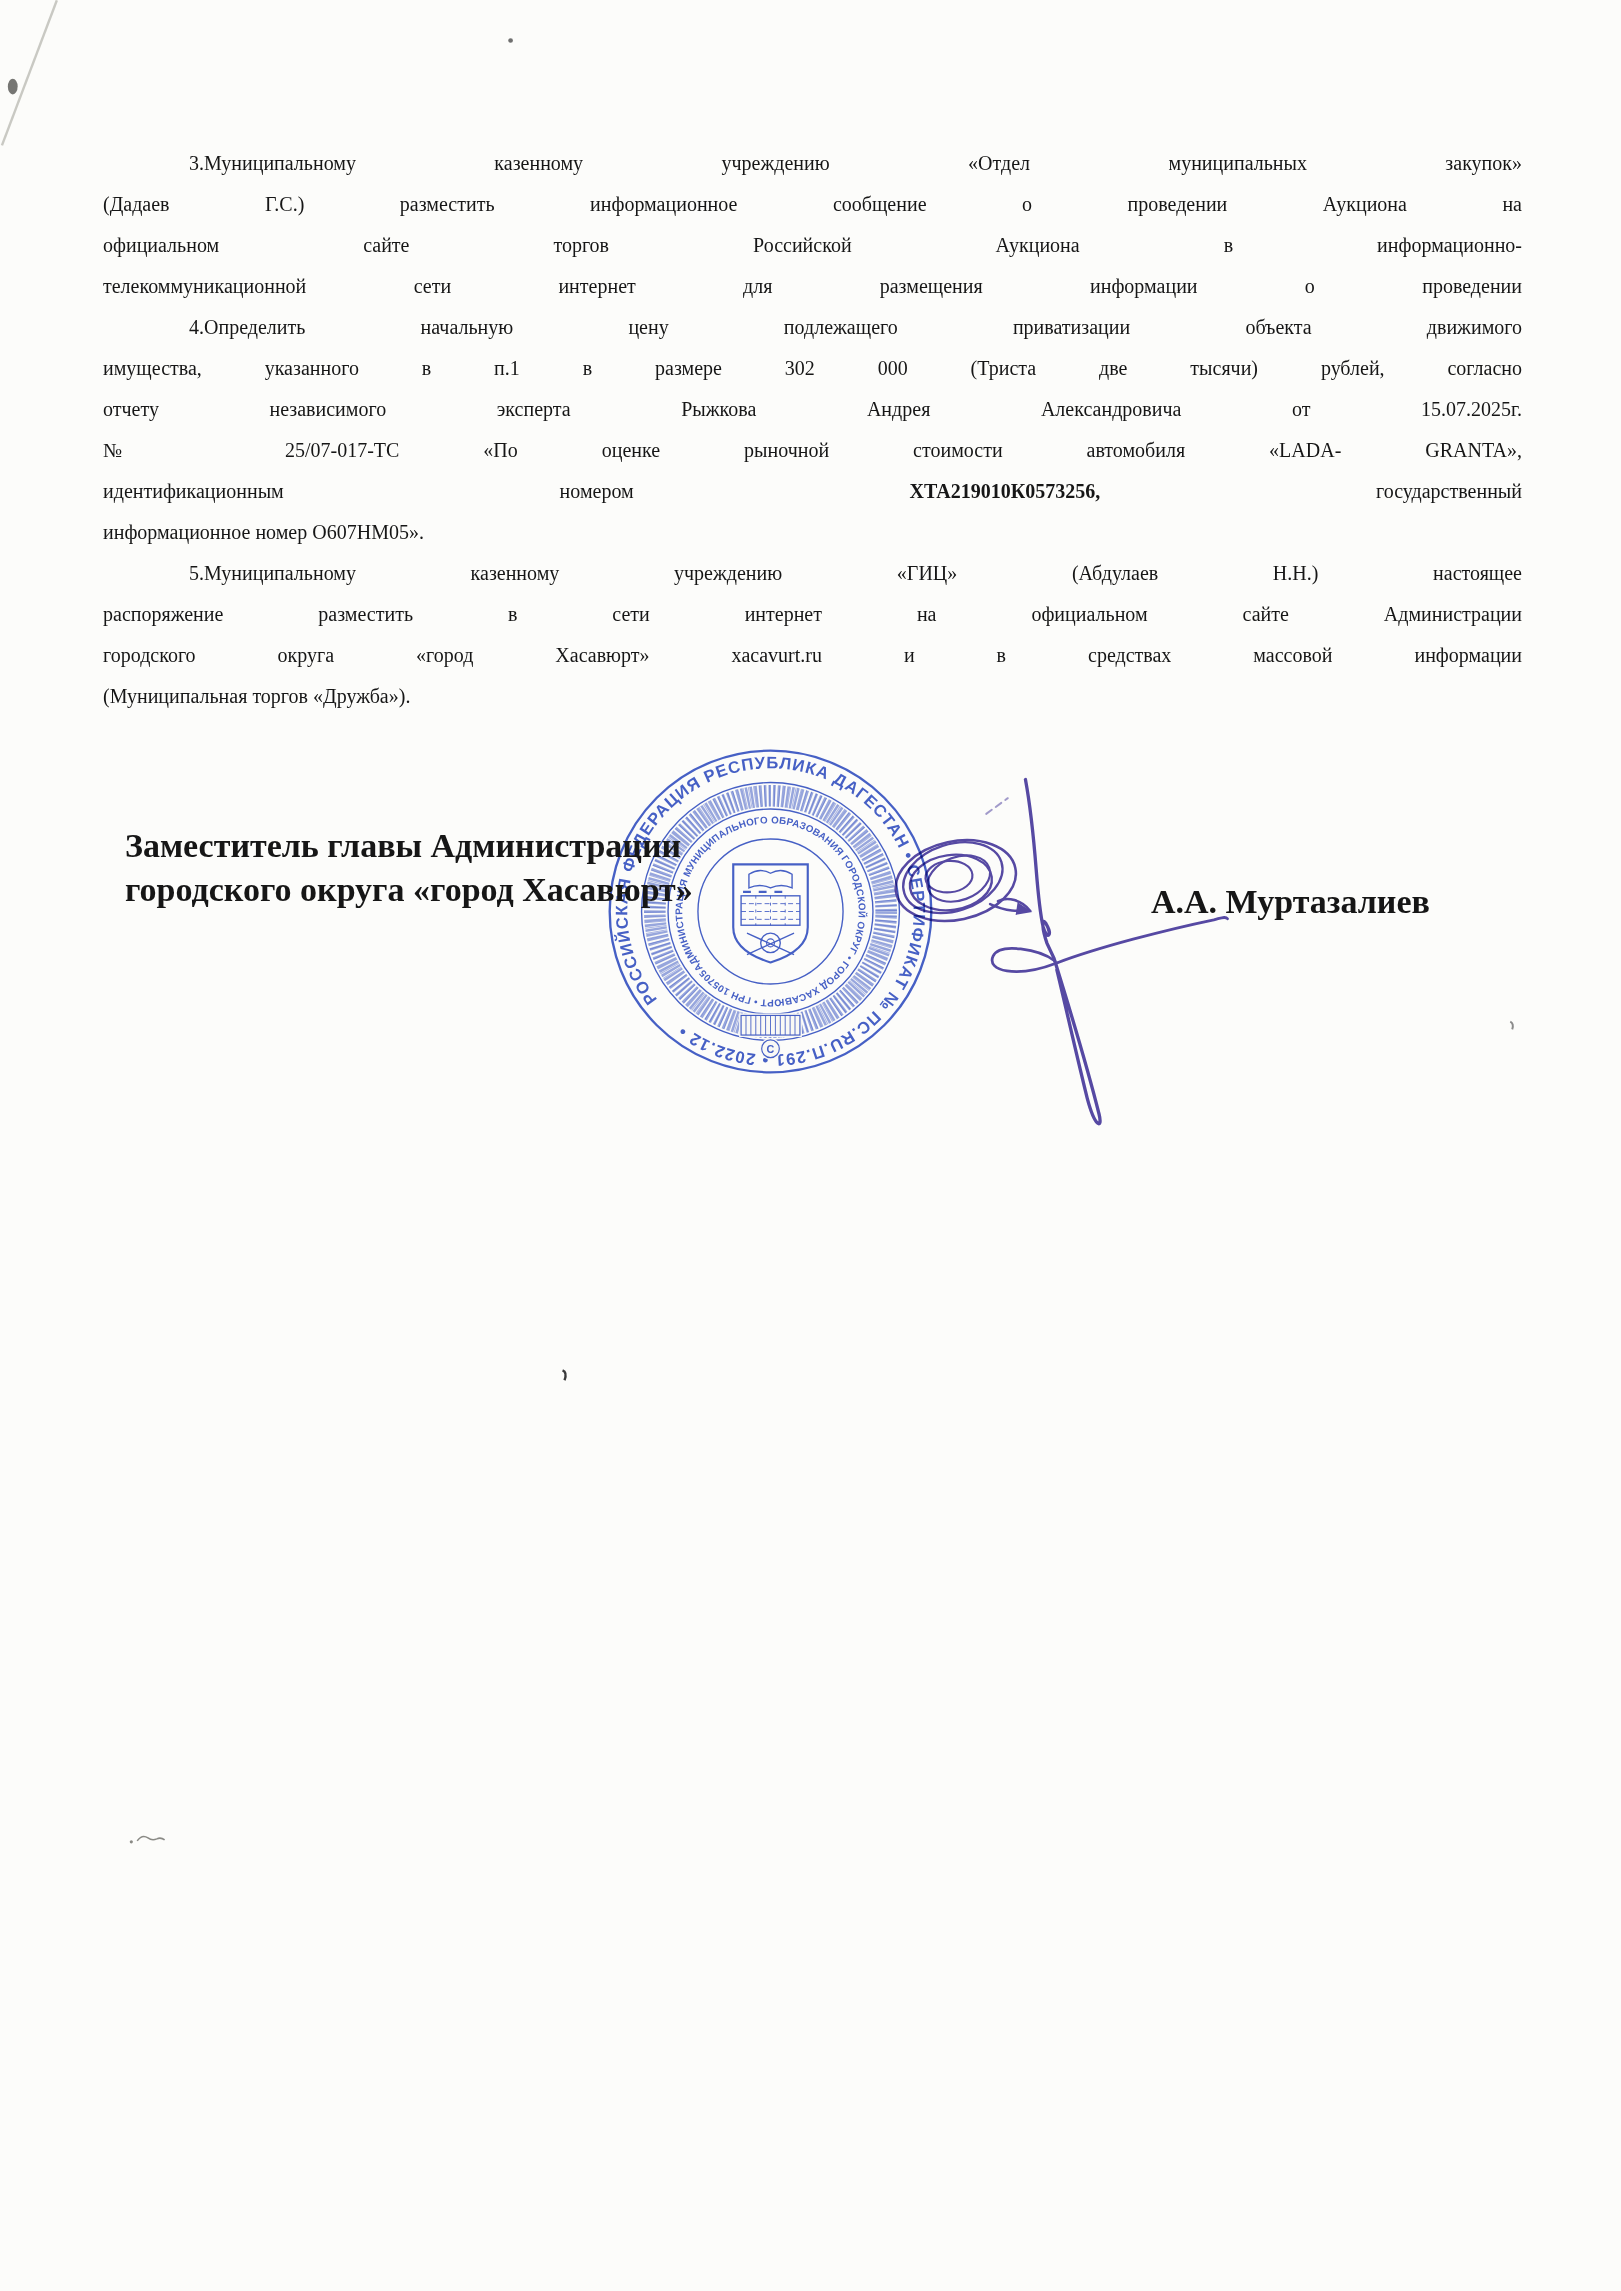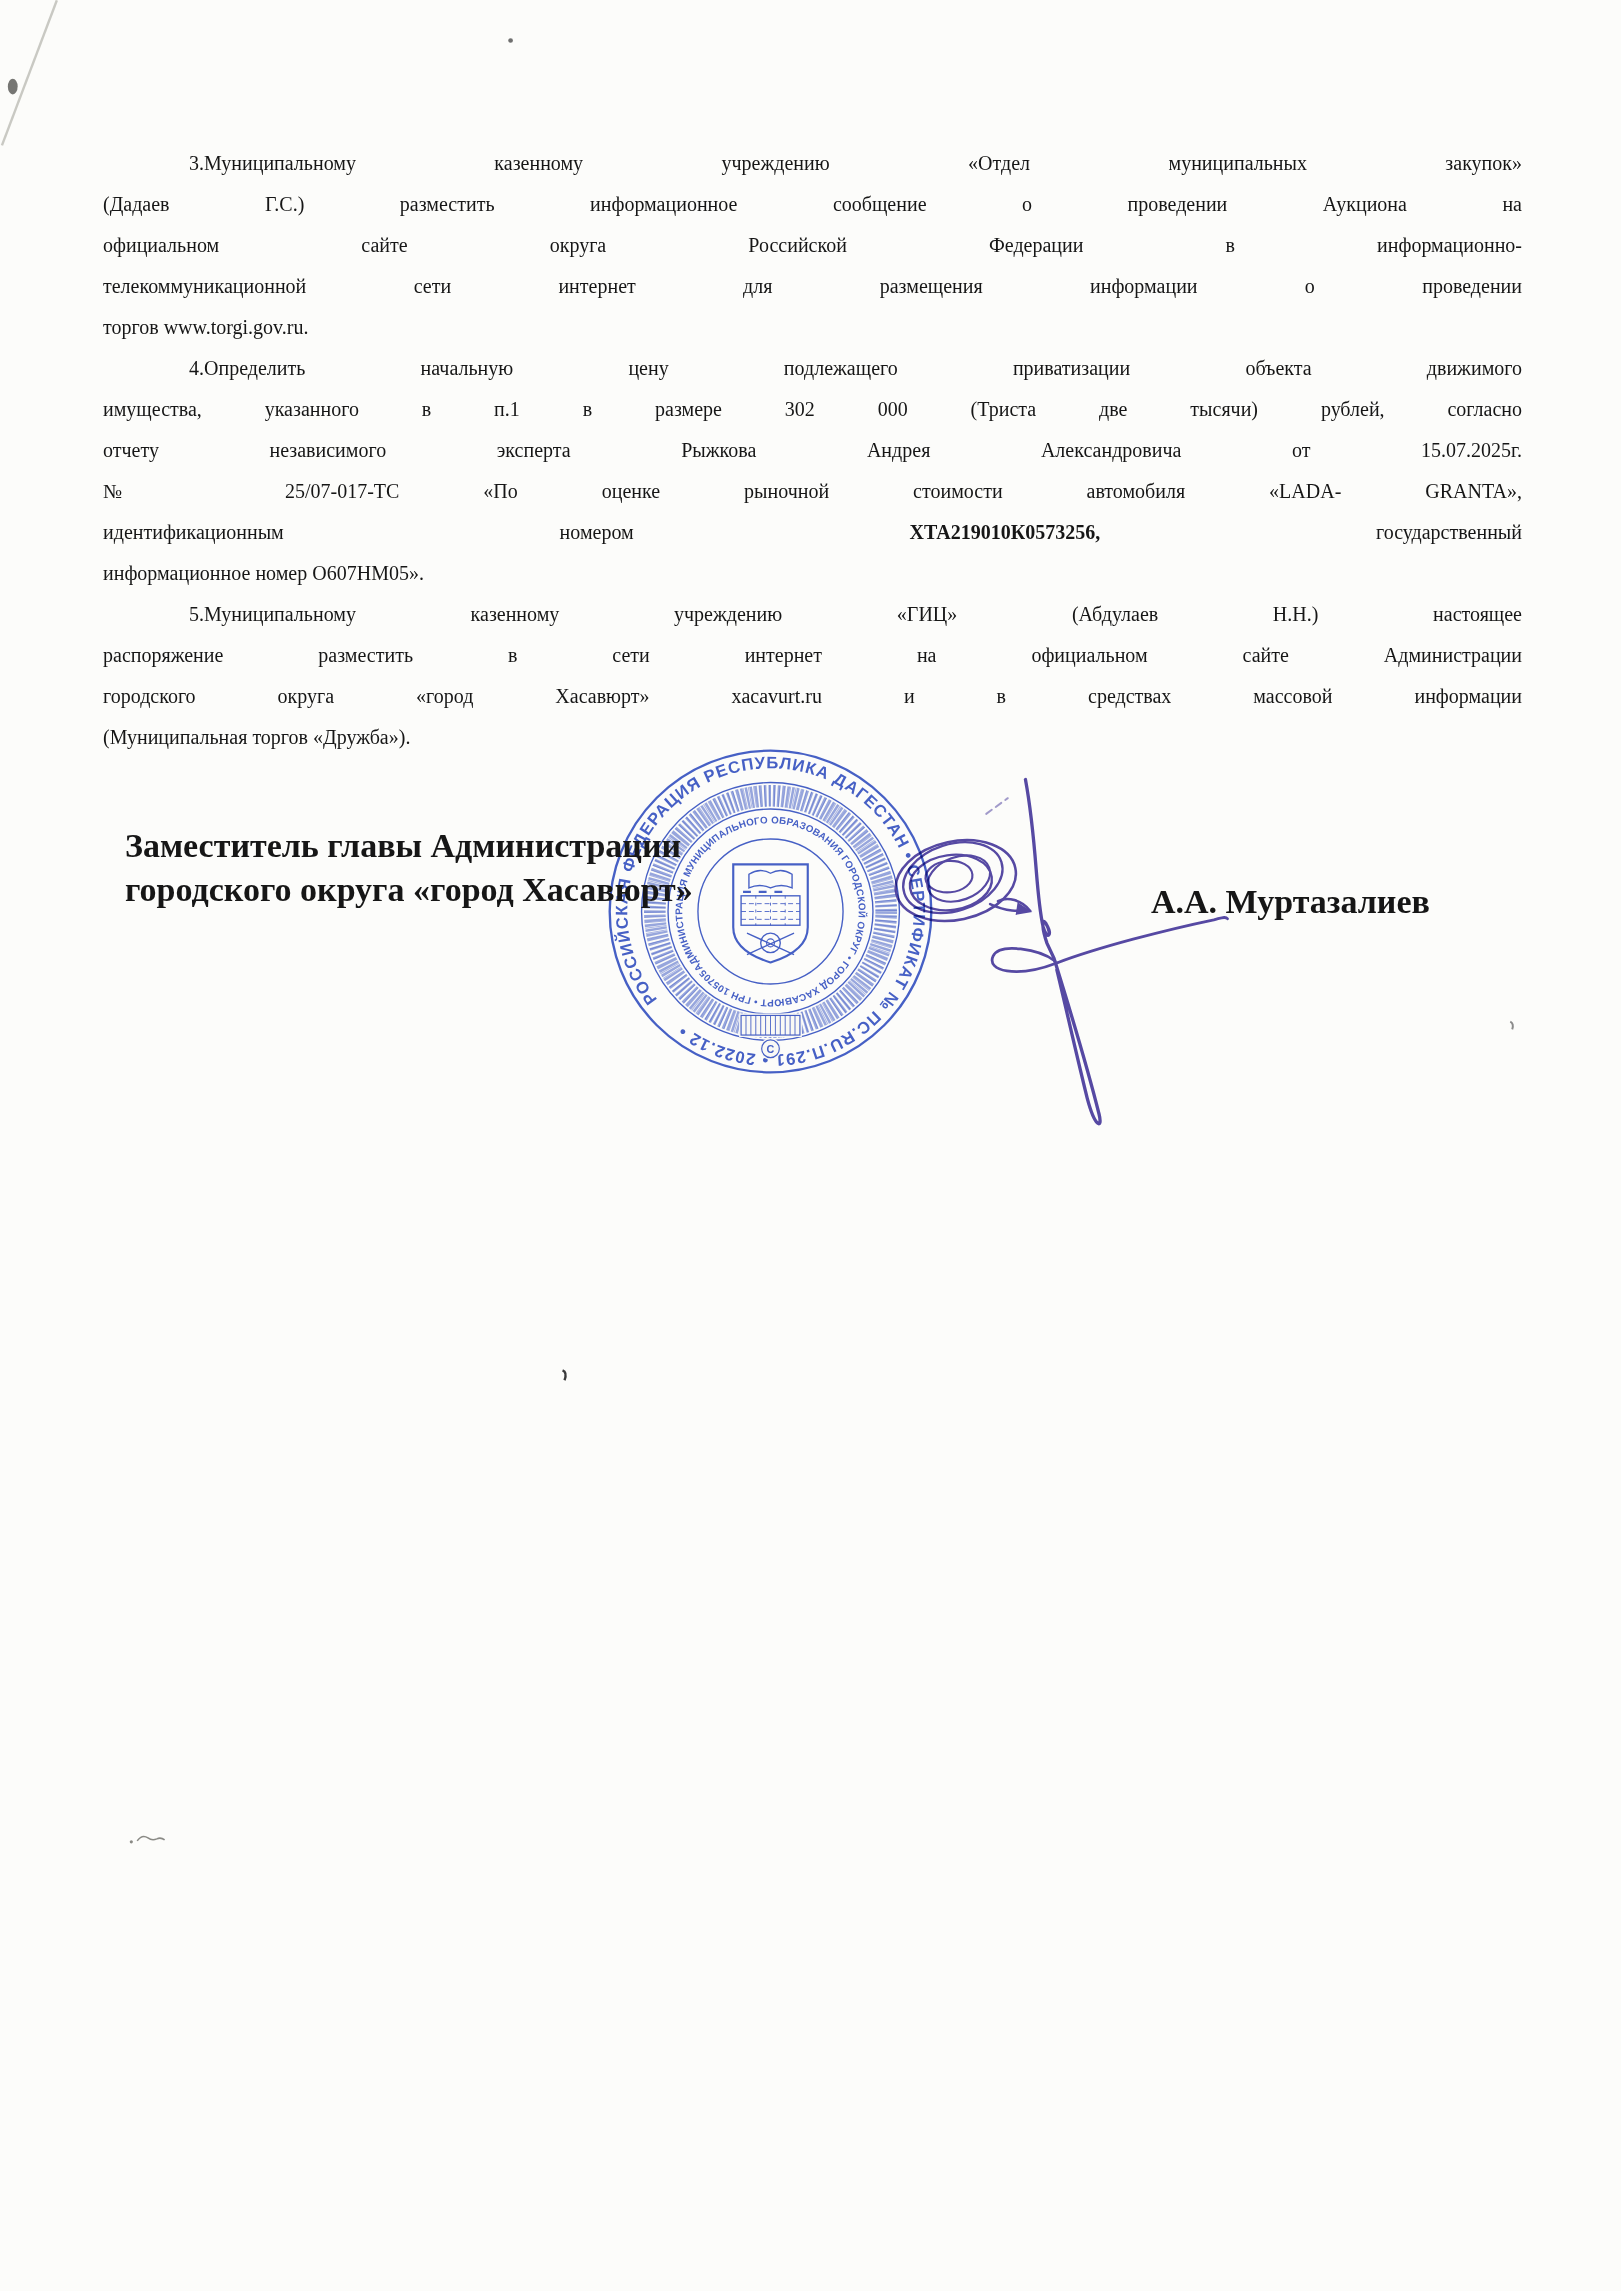--- a/index.html
+++ b/index.html
@@ -61,23 +61,22 @@
 </style>
 </head>
 <body>
 
 <div class="page">
 
   <div class="doc-body">
       <div class="paragraph">
         <div class="line first"><span>3.Муниципальному казенному учреждению «Отдел муниципальных закупок»</span></div>
         <div class="line"><span>(Дадаев Г.С.) разместить информационное сообщение о проведении Аукциона на</span></div>
-        <div class="line"><span>официальном сайте округа Российской Федерации в информационно-</span></div>
+        <div class="line"><span>официальном сайте торгов Российской Аукциона в информационно-</span></div>
         <div class="line"><span>телекоммуникационной сети интернет для размещения информации о проведении</span></div>
-        <div class="line last"><span>торгов www.torgi.gov.ru.</span></div>
       </div>
       <div class="paragraph">
         <div class="line first"><span>4.Определить начальную цену подлежащего приватизации объекта движимого</span></div>
         <div class="line"><span>имущества, указанного в п.1 в размере 302 000 (Триста две тысячи) рублей, согласно</span></div>
         <div class="line"><span>отчету независимого эксперта Рыжкова Андрея Александровича от 15.07.2025г.</span></div>
         <div class="line"><span>№ 25/07-017-ТС «По оценке рыночной стоимости автомобиля «LADA- GRANTA»,</span></div>
         <div class="line"><span>идентификационным номером </span><span class="bold">ХТА219010К0573256,</span><span> государственный</span></div>
         <div class="line last"><span>информационное номер О607НМ05».</span></div>
       </div>
       <div class="paragraph">

